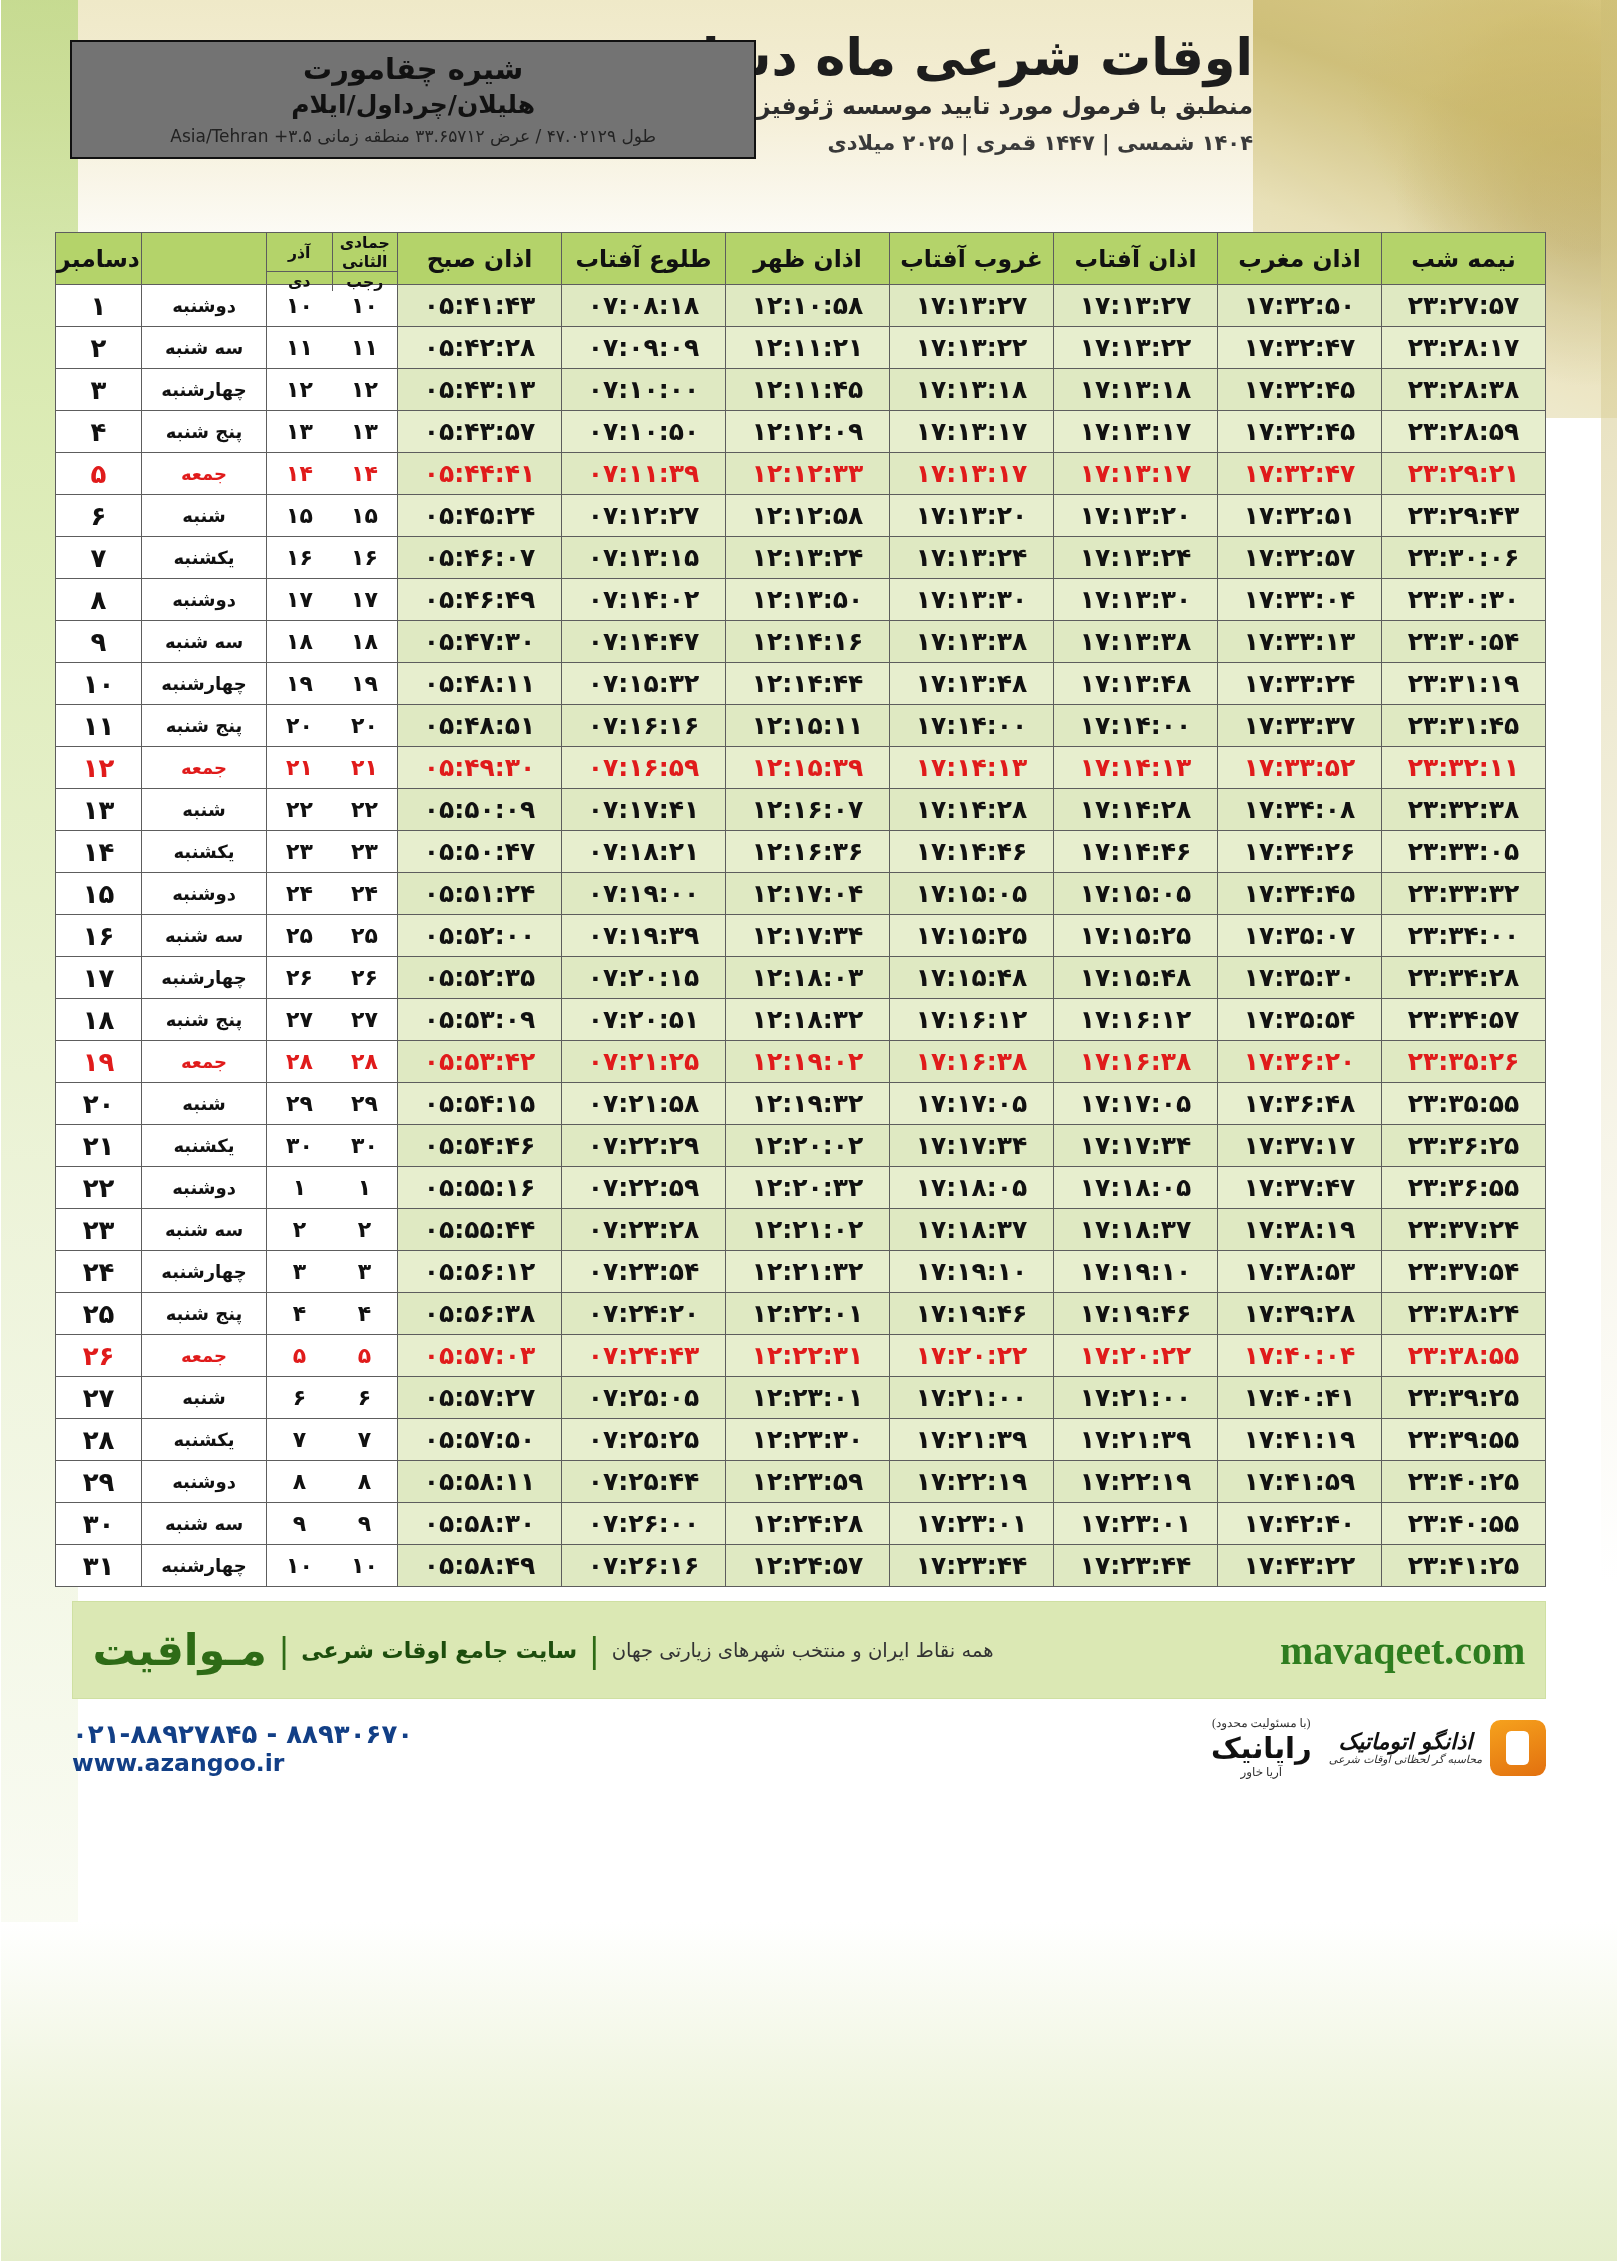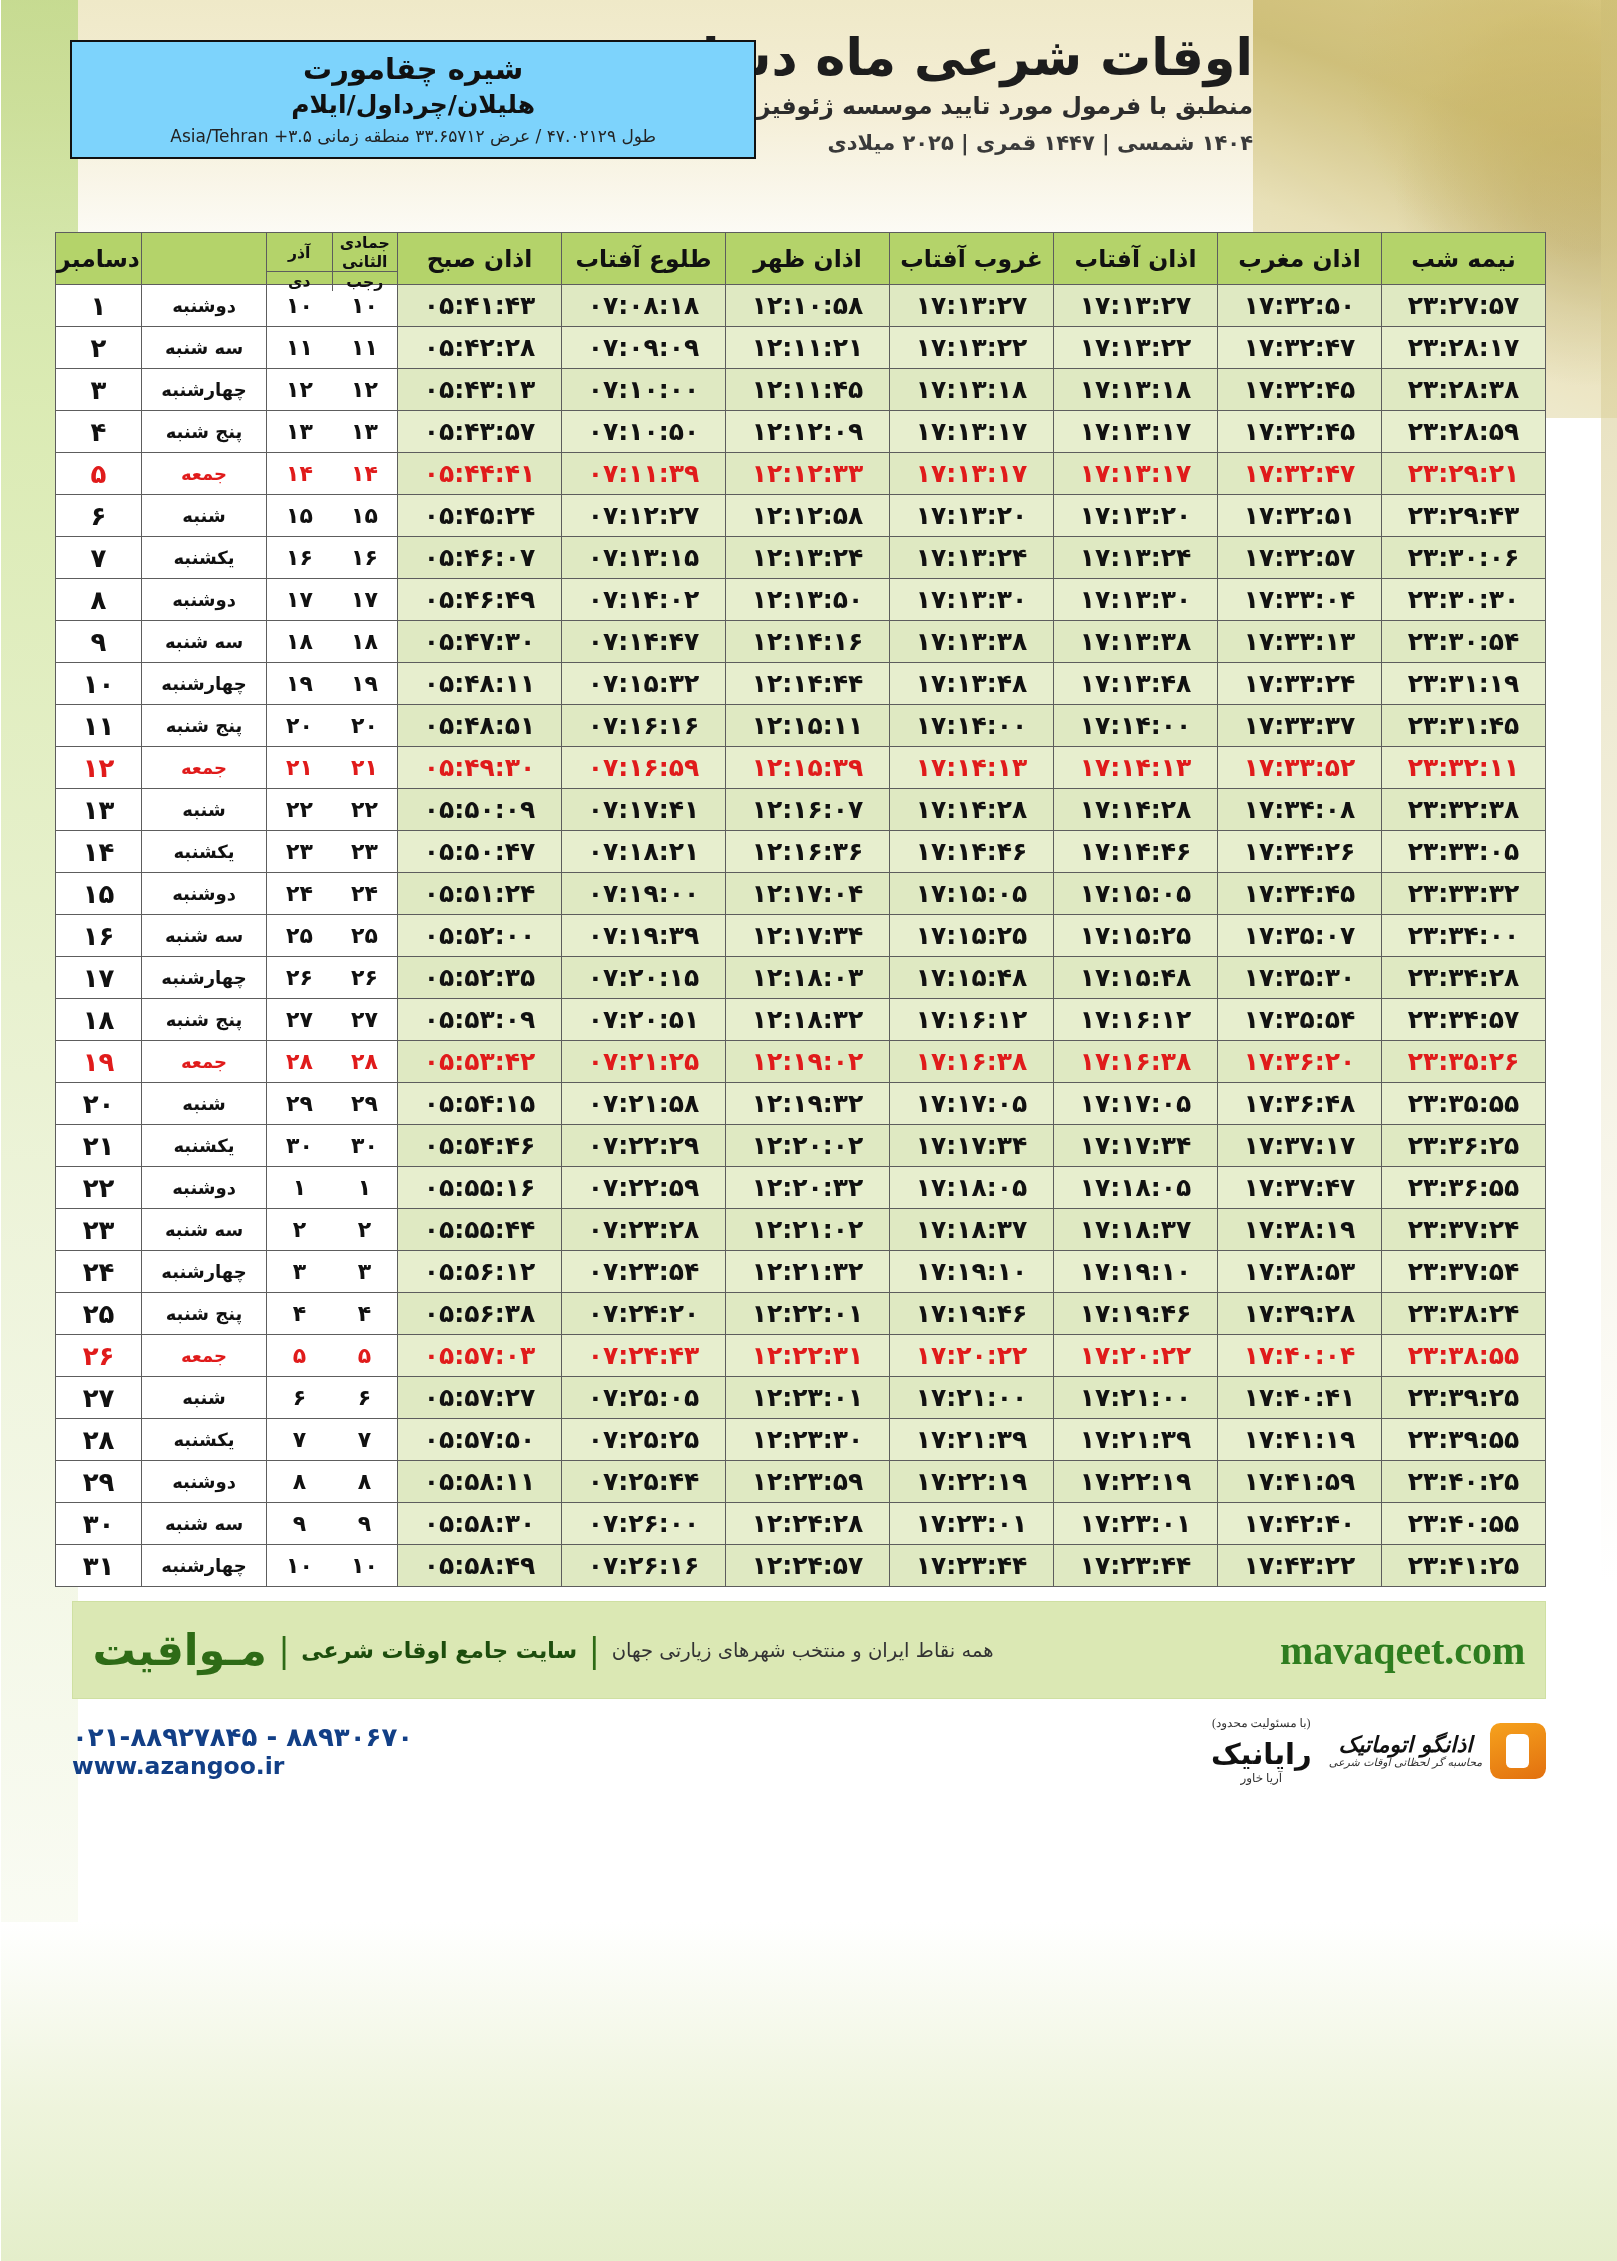--- a/index.html
+++ b/index.html
@@ -58,21 +58,21 @@
     margin:0 0 7.8px 0;
   }
   .sub-title{
     font-size:23.5px;font-weight:bold;color:#2c2c2c;margin:0 0 10.4px 0;line-height:1.2;
   }
   .years{
     font-size:21px;color:#3a3a3a;font-weight:bold;
   }
   .loc-box{
     position:absolute;left:70px;top:40px;width:659px;
-    border:2px solid #111;background:#7dd3fc;
+    border:2px solid #111;background:#737373;
     padding:9px 11.7px 10.4px 11.7px;text-align:center;
   }
   .loc-name{font-size:29px;font-weight:bold;color:#111;line-height:1.25;}
   .loc-sub{font-size:25px;font-weight:bold;color:#111;line-height:1.3;margin-top:1.3px;}
   .loc-coord{font-size:17px;color:#222;margin-top:5.2px;direction:rtl;}
   .note{
     position:absolute;left:72px;top:204px;width:1468px;text-align:right;
     font-size:15.7px;color:#222;
   }
   .note b{color:#c81d1d;}
@@ -143,21 +143,21 @@
     background:linear-gradient(160deg,#f6a21d,#e2700f);
     position:relative;
   }
   .logo-az-icon:after{
     content:"";position:absolute;left:15.7px;top:10.4px;width:23.5px;height:34px;
     border-radius:5.2px;background:#fff;
   }
   .logo-az-text{font-size:22px;font-weight:bold;color:#111;line-height:1.1;text-align:center;font-style:italic;}
   .logo-az-text small{display:block;font-size:11px;font-weight:normal;color:#333;}
   .logo-rayanik{text-align:center;}
-  .logo-rayanik .big{font-size:29px;font-weight:bold;color:#111;margin-top:6px;}
+  .logo-rayanik .big{font-size:29px;font-weight:bold;color:#111;}
   .logo-rayanik .small{font-size:12px;color:#333;font-family:Liberation Serif, serif;}
   .fb-mid{text-align:center;flex:1;}
   .fb-mid div{font-size:19.6px;color:#c31313;font-weight:bold;line-height:1.45;}
   .fb-contact{text-align:left;direction:ltr;}
   .fb-contact .phone{font-size:26px;font-weight:bold;color:#123f86;}
   .fb-contact .site{font-size:23.5px;font-weight:bold;color:#123f86;}
 </style>
 </head>
 <body>
 

